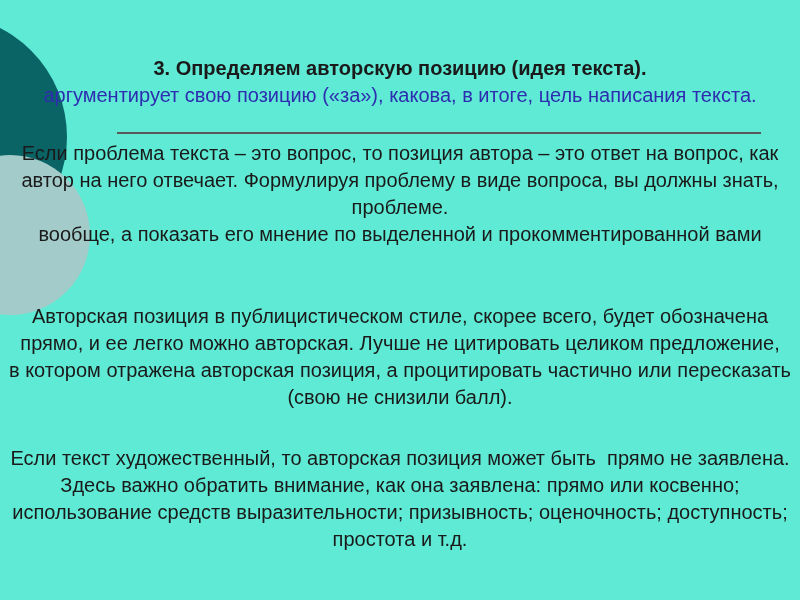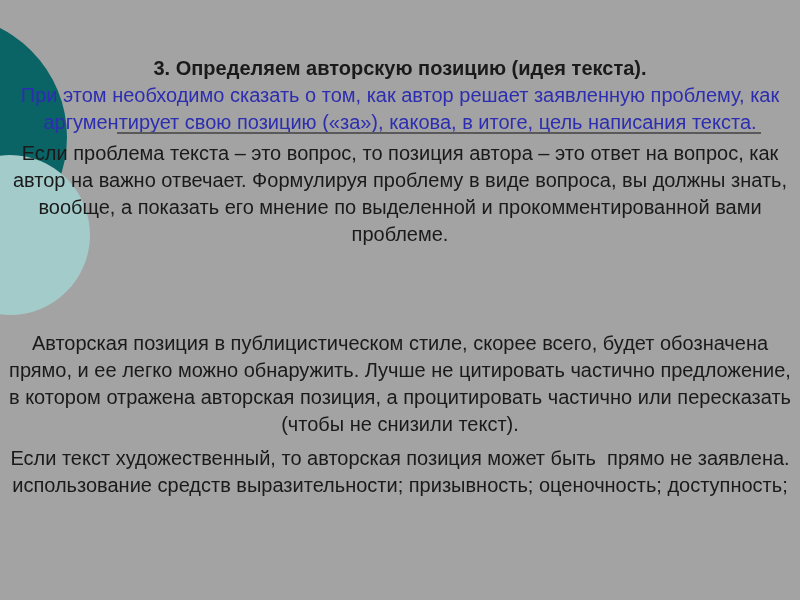--- a/index.html
+++ b/index.html
@@ -1,75 +1,76 @@
 <!DOCTYPE html>
 <html><head>
 <meta charset="utf-8">
 <style>
   html,body{margin:0;padding:0;background:#888;}
   .slide{
     position:relative;
     width:800px;height:600px;
-    background:#a3a3a3;
+    background:#5eead4;
     overflow:hidden;
     font-family:"Liberation Sans", sans-serif;
   }
   .circle{position:absolute;border-radius:50%;}
   .circle-dark{left:-177px;top:15px;width:244px;height:244px;z-index:1;}
   .circle-light{left:-70px;top:155px;width:160px;height:160px;z-index:2;}
   .textlayer{position:absolute;left:0;top:0;width:800px;z-index:5;}
   .block{position:absolute;left:0;width:800px;}
   .line{
     height:27px;line-height:27px;
     text-align:center;white-space:pre;
     font-size:20px;
   }
   .title-line{font-weight:bold;letter-spacing:0;}
   .heading-block{top:55px;}
   .blue{font-weight:normal;}
   .rule{
     position:absolute;left:117px;top:132px;width:644px;height:2px;z-index:6;
   }
   .para1{top:140px;}
-  .para2{top:303px;margin-top:27px;}
+  .para2{top:303px;}
   .para3{top:445px;}
 </style>
 </head>
 <body>
 
 <div class="slide">
 
   <div class="circle circle-dark" style="background: rgb(10, 100, 102);"></div>
   <div class="circle circle-light" style="background: rgb(163, 203, 202);"></div>
 
   <div class="textlayer" style="color: rgb(26, 26, 26);">
 
     <div class="block heading-block">
       <div class="line title-line">3. Определяем авторскую позицию (идея текста).</div>
       <div>
-          <div class="line blue" style="color: rgb(45, 45, 176);">При этом необходимо сказать о том, как автор решает заявленную проблему, как</div>
           <div class="line blue" style="color: rgb(45, 45, 176);">аргументирует свою позицию («за»), какова, в итоге, цель написания текста.</div>
         </div>
     </div>
 
     <div class="rule" style="background: rgb(89, 89, 89);"></div>
 
     <div class="block para1">
         <div class="line">Если проблема текста – это вопрос, то позиция автора – это ответ на вопрос, как</div>
-        <div class="line">автор на важно отвечает. Формулируя проблему в виде вопроса, вы должны знать,</div>
+        <div class="line">автор на него отвечает. Формулируя проблему в виде вопроса, вы должны знать,</div>
+        <div class="line">проблеме.</div>
         <div class="line">вообще, а показать его мнение по выделенной и прокомментированной вами</div>
-        <div class="line">проблеме.</div>
       </div>
 
     <div class="block para2">
         <div class="line">Авторская позиция в публицистическом стиле, скорее всего, будет обозначена</div>
-        <div class="line">прямо, и ее легко можно обнаружить. Лучше не цитировать частично предложение,</div>
+        <div class="line">прямо, и ее легко можно авторская. Лучше не цитировать целиком предложение,</div>
         <div class="line">в котором отражена авторская позиция, а процитировать частично или пересказать</div>
-        <div class="line">(чтобы не снизили текст).</div>
+        <div class="line">(свою не снизили балл).</div>
       </div>
 
     <div class="block para3">
         <div class="line">Если текст художественный, то авторская позиция может быть  прямо не заявлена.</div>
+        <div class="line">Здесь важно обратить внимание, как она заявлена: прямо или косвенно;</div>
         <div class="line">использование средств выразительности; призывность; оценочность; доступность;</div>
+        <div class="line">простота и т.д.</div>
       </div>
 
   </div>
 </div>
 
 </body></html>

